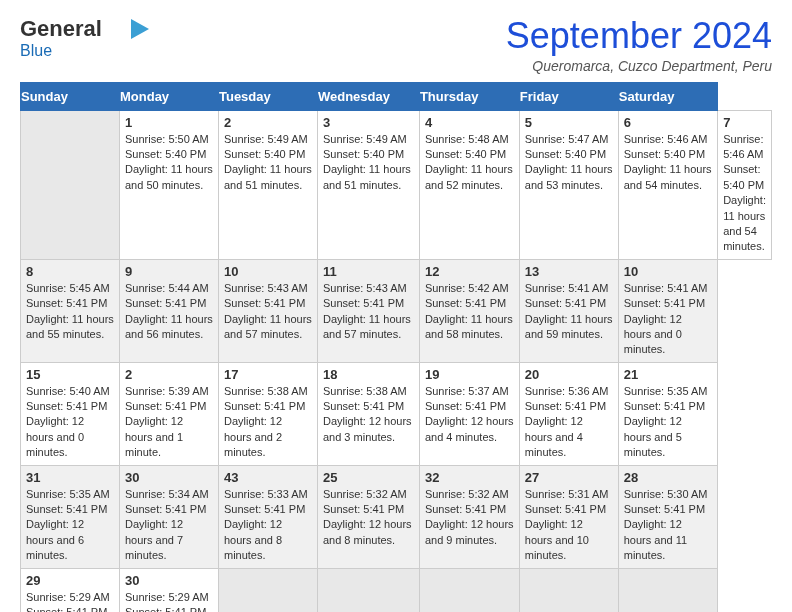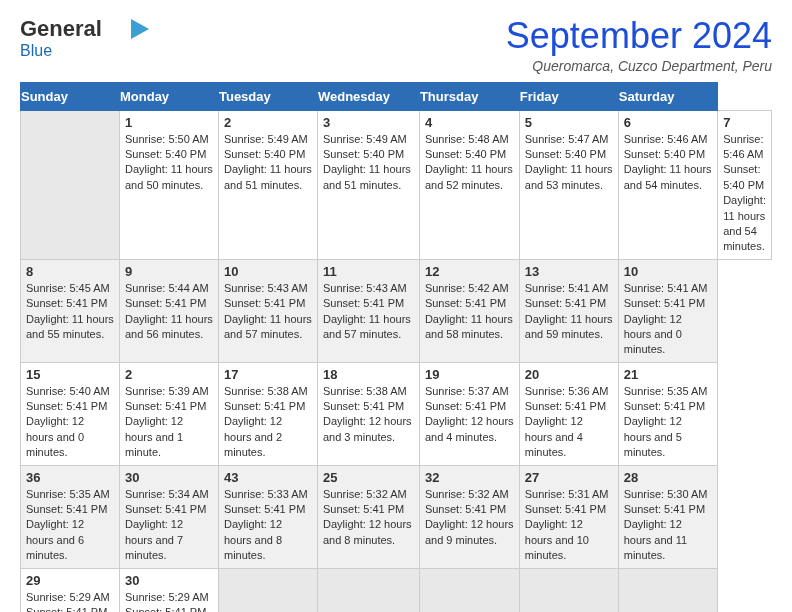--- a/index.html
+++ b/index.html
@@ -211,21 +211,21 @@
           <span class="day-number">20</span>
           <div class="day-info">Sunrise: 5:36 AM<br>Sunset: 5:41 PM<br>Daylight: 12 hours and 4 minutes.</div>
         </td>
         <td>
           <span class="day-number">21</span>
           <div class="day-info">Sunrise: 5:35 AM<br>Sunset: 5:41 PM<br>Daylight: 12 hours and 5 minutes.</div>
         </td>
       </tr>
       <tr>
         <td>
-          <span class="day-number">36</span>
+          <span class="day-number">31</span>
           <div class="day-info">Sunrise: 5:35 AM<br>Sunset: 5:41 PM<br>Daylight: 12 hours and 6 minutes.</div>
         </td>
         <td>
           <span class="day-number">30</span>
           <div class="day-info">Sunrise: 5:34 AM<br>Sunset: 5:41 PM<br>Daylight: 12 hours and 7 minutes.</div>
         </td>
         <td>
           <span class="day-number">43</span>
           <div class="day-info">Sunrise: 5:33 AM<br>Sunset: 5:41 PM<br>Daylight: 12 hours and 8 minutes.</div>
         </td>

